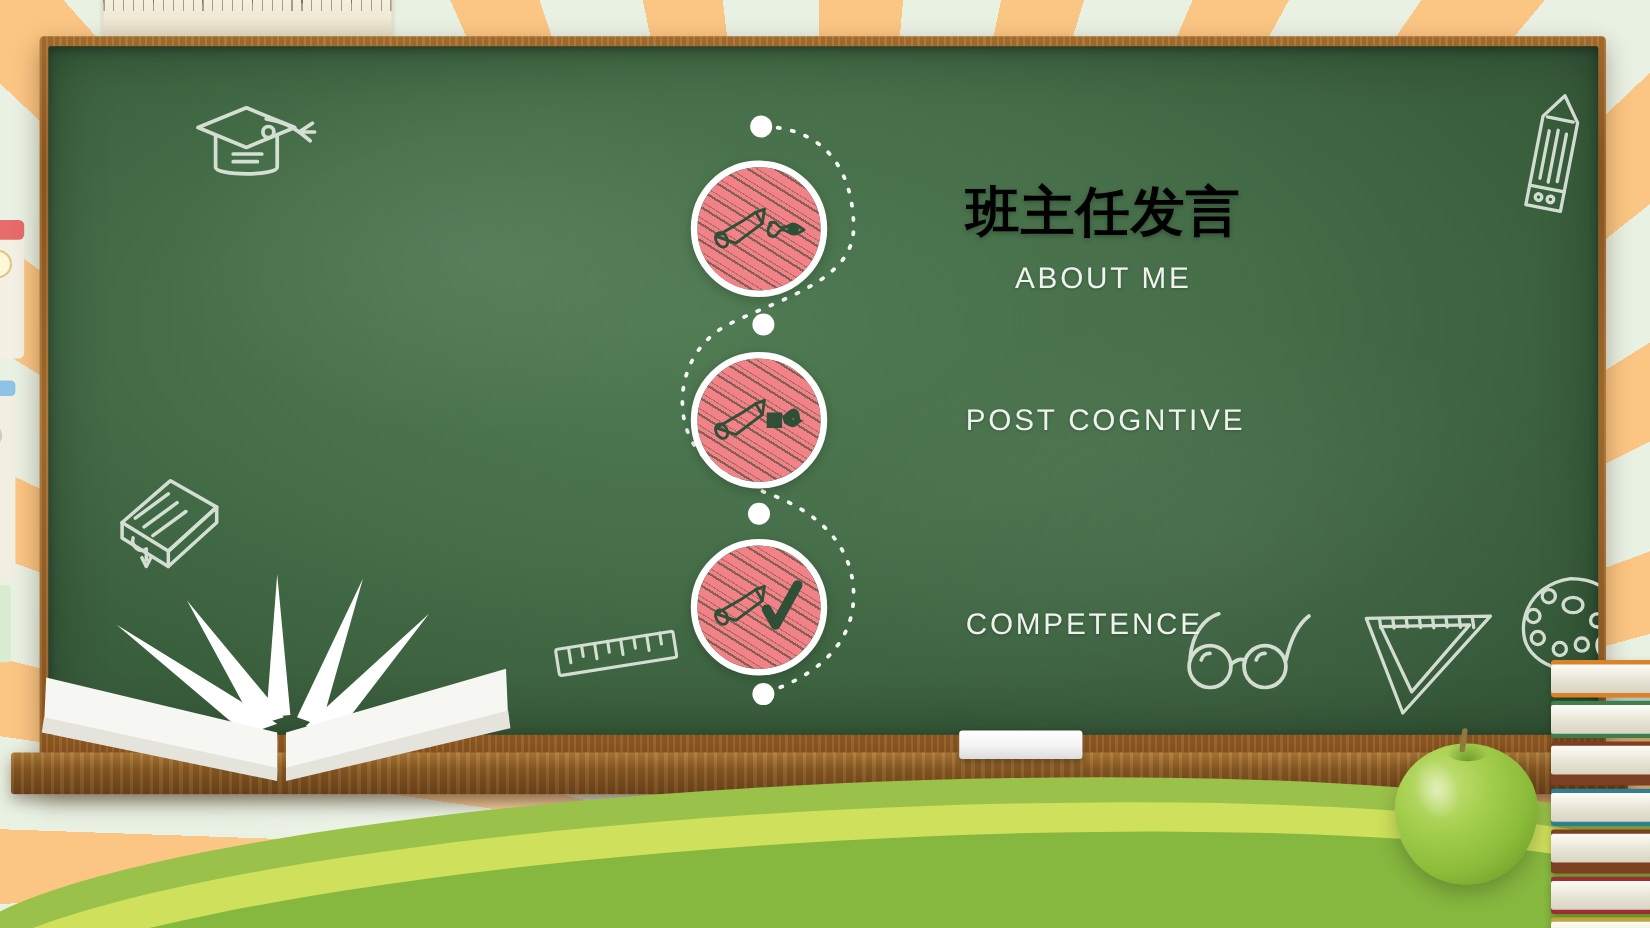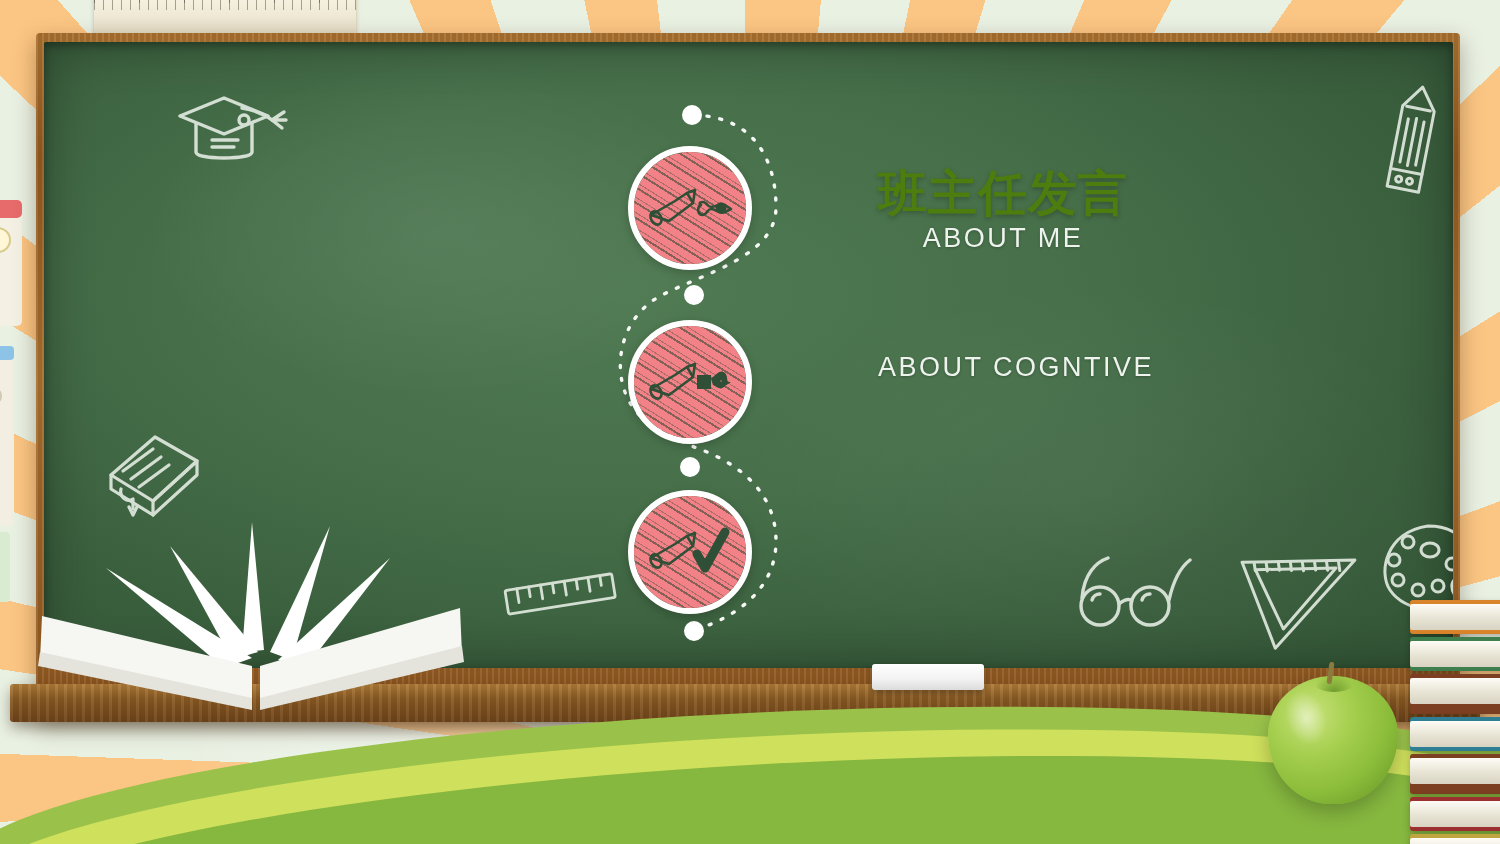--- a/index.html
+++ b/index.html
@@ -73,23 +73,23 @@
   .icon-circle{position:absolute;width:124px;height:124px;border-radius:50%;
     border:6px solid #ffffff;box-sizing:border-box;overflow:hidden;
     box-shadow:0 3px 10px rgba(0,0,0,.2);}
   .icon-circle .stripes{background:
       repeating-linear-gradient(32deg, rgba(40,70,45,.55) 0 2px, rgba(40,70,45,0) 2px 5px, rgba(40,70,45,.35) 5px 6px, rgba(40,70,45,0) 6px 13px),
       #f28288;}
   .icon-circle .glyph{position:absolute;inset:0;display:flex;align-items:center;justify-content:center;}
 
   
   .item{position:absolute;}
-  .item .cn{color:#4d7c0f;font-size:49px;font-weight:bold;line-height:1.05;letter-spacing:1px;
+  .item .cn{color:#000000;font-size:49px;font-weight:bold;line-height:1.05;letter-spacing:1px;
     text-shadow:0 2px 5px rgba(0,0,0,.25);white-space:nowrap;}
-  .item .en{color:#eef3ee;font-size:27px;letter-spacing:2.5px;text-align:center;margin-top:4px;
+  .item .en{color:#eef3ee;font-size:27px;letter-spacing:2.5px;text-align:center;margin-top:19px;
     text-shadow:0 1px 3px rgba(0,0,0,.25);white-space:nowrap;}
 
   
   .hill{position:absolute;left:-40px;width:1620px;height:300px;border-radius:50% 50% 0 0 / 120px 120px 0 0;}
   .hill-a{top:712px;background:#9ac24a;transform:rotate(-2.6deg);}
   .hill-b{top:736px;background:#cfe05c;transform:rotate(-2.9deg);}
   .hill-c{top:764px;background:#86b73f;transform:rotate(-3.2deg);}
 
   .open-book{position:absolute;left:20px;top:520px;width:470px;height:220px;}
 
@@ -269,24 +269,25 @@
       </svg>
     </div>
   </div>
 
   <div class="item" style="left:878px;top:168px;">
     <div class="cn">班主任发言</div>
     <div class="en">ABOUT ME</div>
   </div>
 
   <div class="item" style="left:878px;top:348px;">
-    <div class="en">ABOUT COGNTIVE</div>
+    <div class="en">POST COGNTIVE</div>
   </div>
 
   <div class="item" style="left:878px;top:533px;">
+    <div class="en">COMPETENCE</div>
   </div>
 
   <div class="hill hill-a"></div>
   <div class="hill hill-b"></div>
   <div class="hill hill-c"></div>
 
   <div class="open-book">
     <svg width="470" height="220" viewBox="0 0 470 220">
       <g fill="#ffffff">
         <path d="M232 2 L244 130 L222 132 Z"></path>

